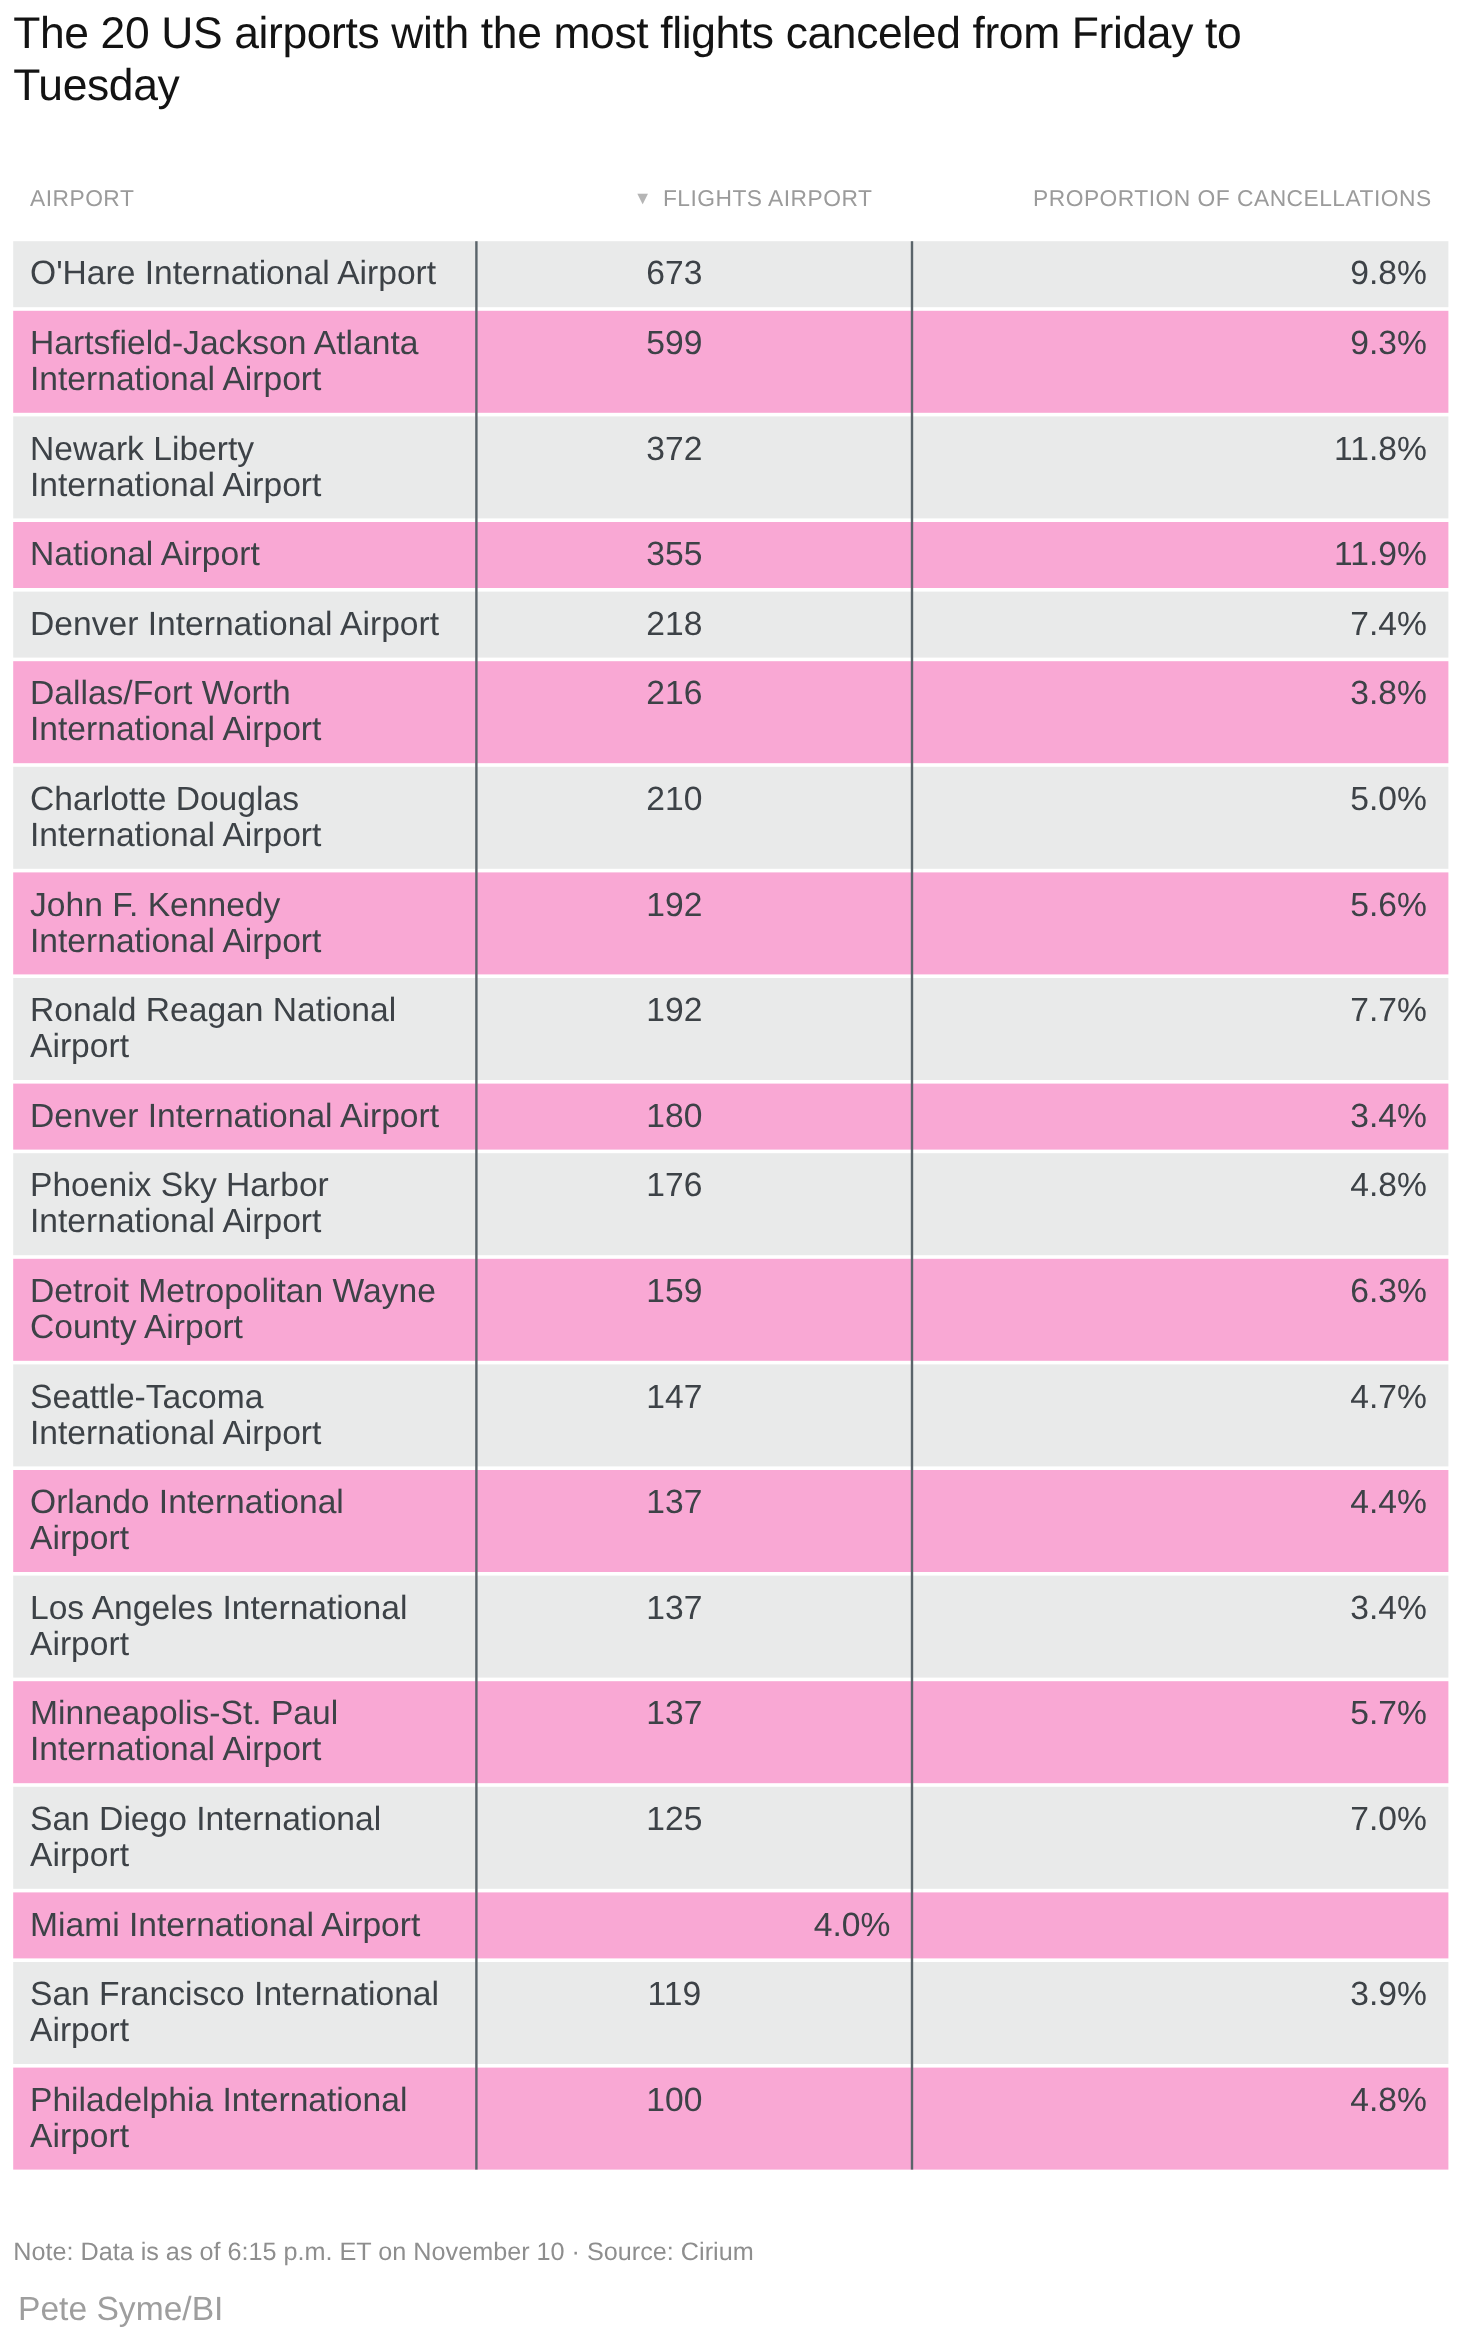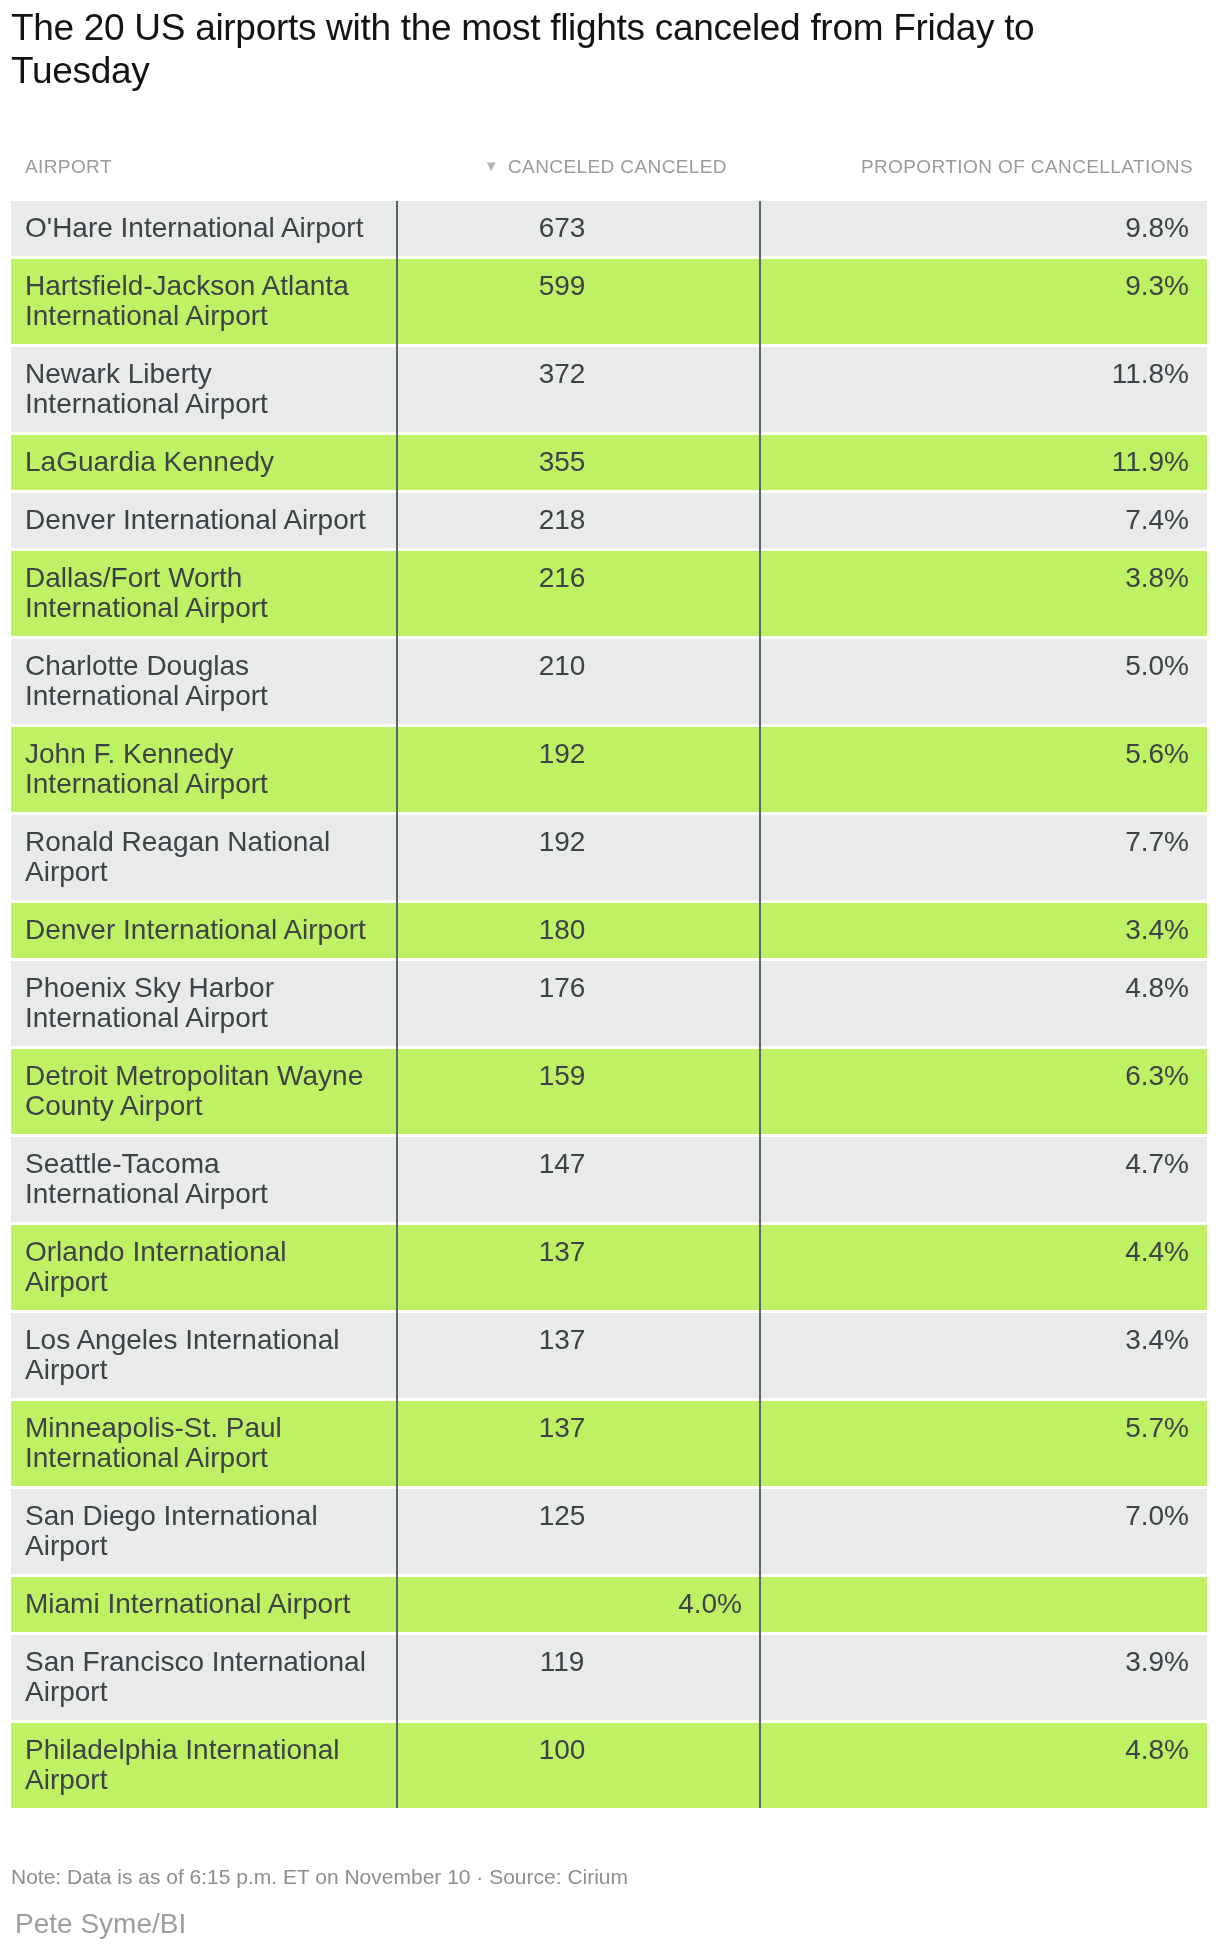--- a/index.html
+++ b/index.html
@@ -34,21 +34,21 @@
     color: var(--sort-icon, #b5b5b5);
     font-size: 15px; margin-right: 9px;
     position: relative; top: -2px;
     display: inline-block;
   }
 
   .tbody { position: relative; margin-top: 22px; }
   .row {
     display: grid; grid-template-columns: 386px 363px 447px;
     margin-bottom: 3px;
-    background: #bef264;
+    background: #f9a8d4;
     align-items: start;
   }
   .row:last-child { margin-bottom: 0; }
   .row.odd { background: var(--row-stripe, #e9eaea); }
 
   .cell {
     padding: 12px 0 13px 0;
     font-size: 28px; line-height: 30px;
     color: var(--cell-text, #3d4247);
   }
@@ -79,21 +79,21 @@
 <body>
 
 <div class="page">
 
   <h1 class="title">The 20 US airports with the most flights canceled from Friday to
 Tuesday</h1>
 
   <div class="thead">
     <div class="th th-airport">AIRPORT</div>
     <div class="th th-flights">
-      <span class="sort-icon">▼</span><span>CANCELED CANCELED</span>
+      <span class="sort-icon">▼</span><span>FLIGHTS AIRPORT</span>
     </div>
     <div class="th th-prop">PROPORTION OF CANCELLATIONS</div>
   </div>
 
   <div class="tbody" id="tbody">
     <div class="vline vline-1"></div>
     <div class="vline vline-2"></div>
   <div class="row odd">
     <div class="cell cell-airport">O'Hare International Airport</div>
     <div class="cell cell-flights">673</div>
@@ -105,21 +105,21 @@
     <div class="cell cell-flights">599</div>
     <div class="cell cell-prop">9.3%</div>
   </div>
       <div class="row odd">
     <div class="cell cell-airport">Newark Liberty
 International Airport</div>
     <div class="cell cell-flights">372</div>
     <div class="cell cell-prop">11.8%</div>
   </div>
       <div class="row even">
-    <div class="cell cell-airport">LaGuardia Kennedy</div>
+    <div class="cell cell-airport">National Airport</div>
     <div class="cell cell-flights">355</div>
     <div class="cell cell-prop">11.9%</div>
   </div>
       <div class="row odd">
     <div class="cell cell-airport">Denver International Airport</div>
     <div class="cell cell-flights">218</div>
     <div class="cell cell-prop">7.4%</div>
   </div>
       <div class="row even">
     <div class="cell cell-airport">Dallas/Fort Worth

